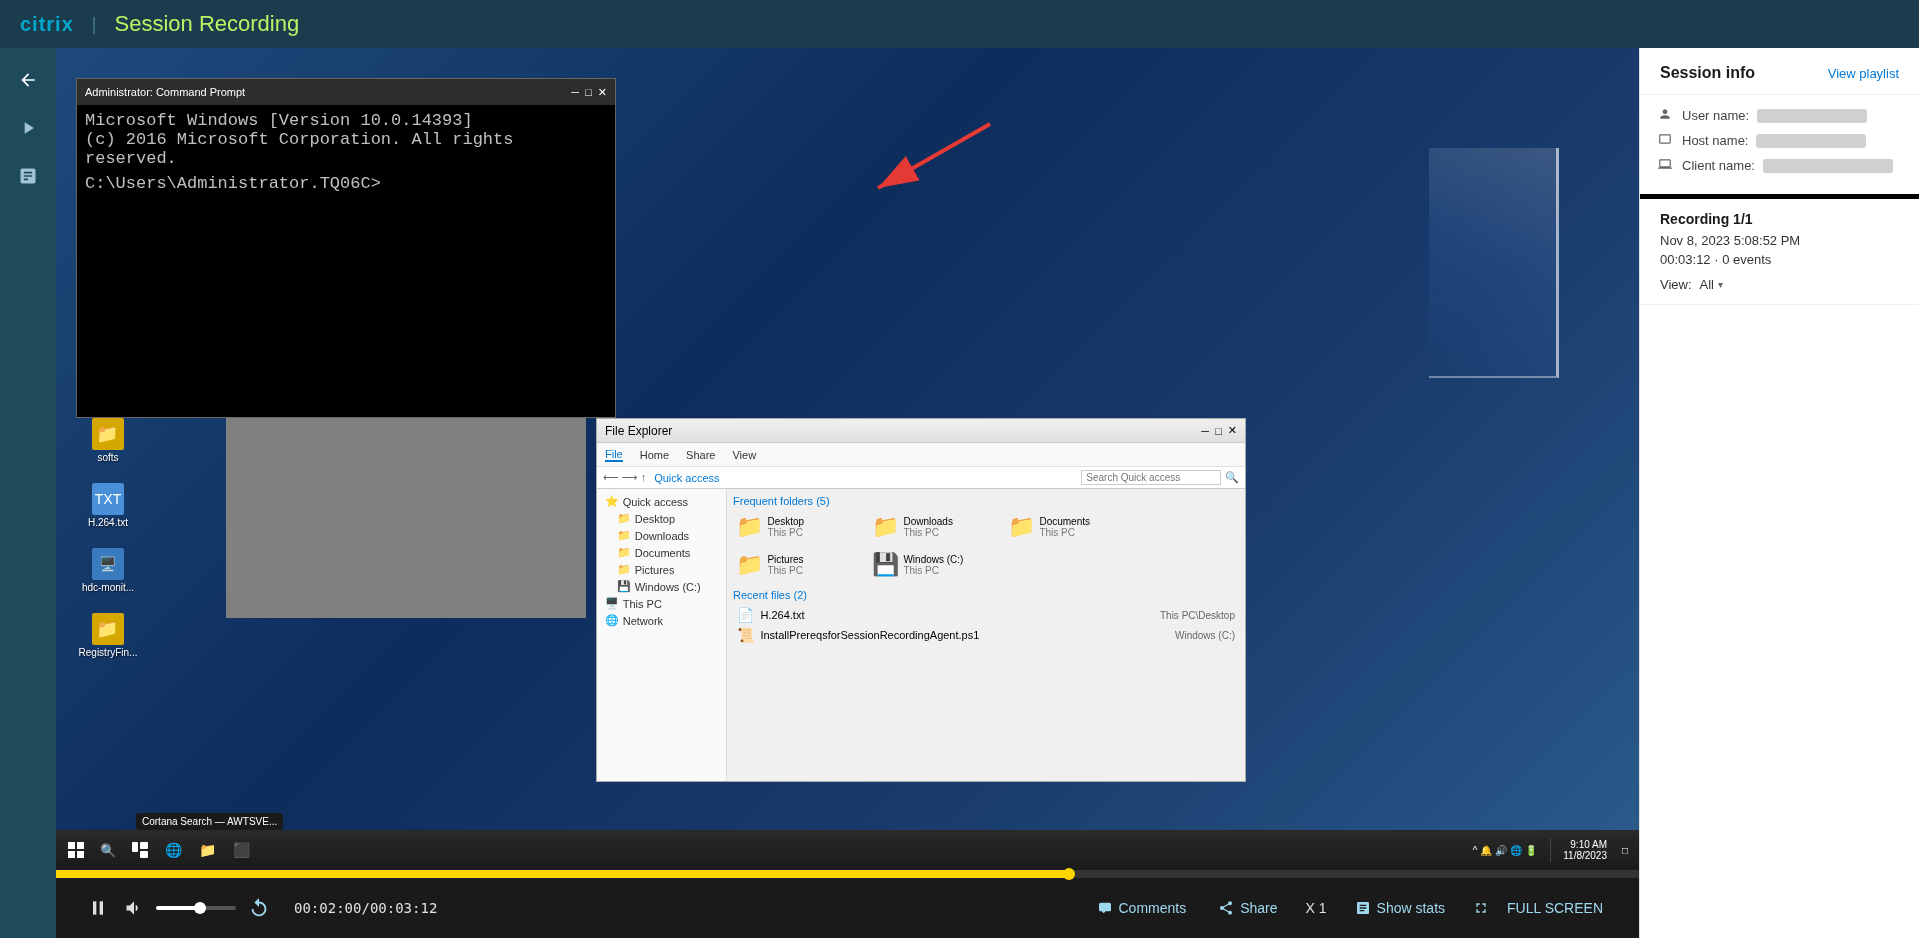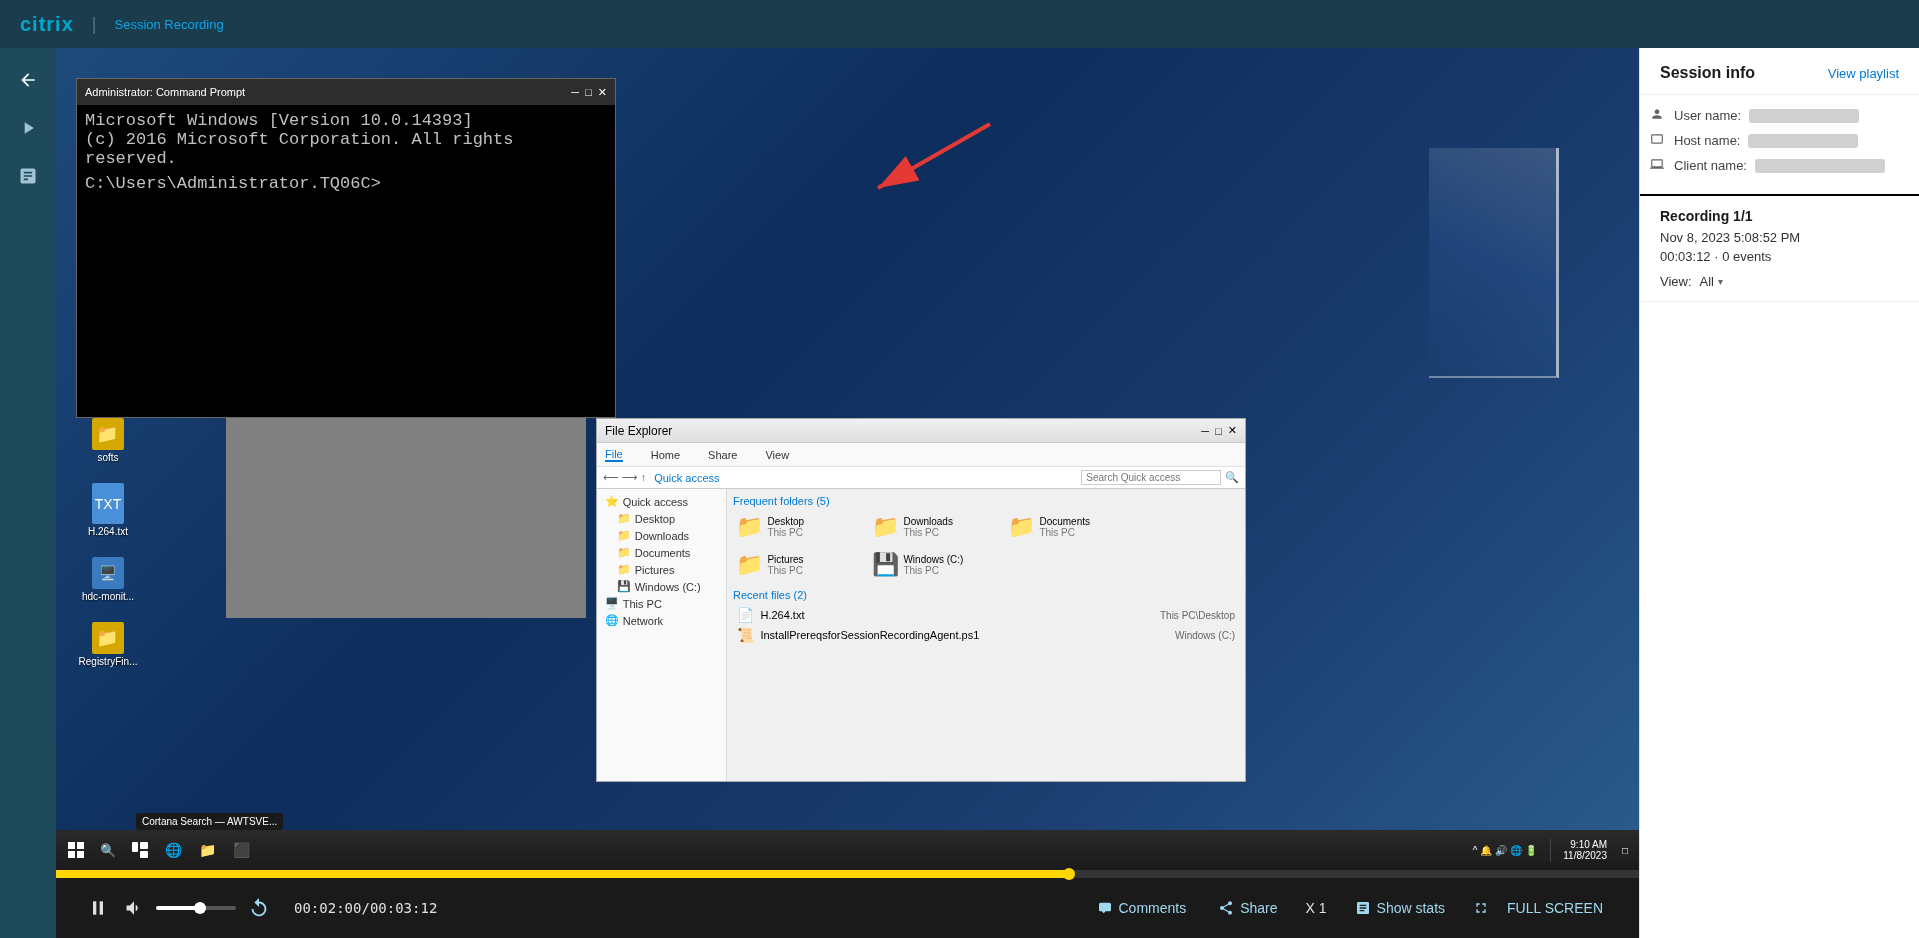--- a/index.html
+++ b/index.html
@@ -175,21 +175,21 @@
       font-size: 12px;
       color: #000;
       border-bottom: 1px solid #ccc;
     }
     .explorer-ribbon {
       background: #f9f9f9;
       height: 24px;
       display: flex;
       align-items: center;
       padding: 0 8px;
-      gap: 28px;
+      gap: 17px;
       font-size: 11px;
       border-bottom: 1px solid #e0e0e0;
     }
     .explorer-ribbon span { cursor: pointer; color: #333; }
     .explorer-body {
       display: flex;
       height: calc(100% - 48px - 22px);
     }
     .explorer-address {
       height: 22px;
@@ -481,22 +481,22 @@
       color: #1a1a1a;
     }
     .view-playlist-link {
       color: #0078d4;
       font-size: 13px;
       cursor: pointer;
       text-decoration: none;
     }
 
     .session-details {
-      padding: 12px 8px;
-      border-bottom: 2px solid #000000;
+      padding: 12px 16px;
+      border-bottom: 5px solid #000000;
     }
     .info-row {
       display: flex;
       align-items: center;
       gap: 8px;
       margin-bottom: 8px;
       font-size: 13px;
     }
     .info-icon {
       color: #666;
@@ -611,21 +611,21 @@
       font-size: 10px;
     }
   </style>
 </head>
 <body>
 
 <div class="topbar">
   <div class="topbar-logo">
     <span class="citrix-logo">citrix</span>
     <span class="topbar-divider">|</span>
-    <span style="color:#0ea5e9;font-size:13px;font-weight:300;">Session Recording</span>
+    <span style="color:#bef264;font-size:22px;font-weight:300;">Session Recording</span>
   </div>
 </div>
 
 <div class="main-layout">
 
   <div class="left-sidebar">
     <div class="sidebar-icon active">
       <svg width="20" height="20" viewBox="0 0 24 24" fill="currentColor">
           <path d="M20 11H7.83l5.59-5.59L12 4l-8 8 8 8 1.41-1.41L7.83 13H20v-2z"></path>
         </svg>
@@ -797,21 +797,21 @@
             </div>
           </div>
         </div>
 
         <div class="desktop-icons">
           <div class="desktop-icon">
             <div style="width:32px;height:32px;background:#d4a800;border-radius:2px;display:flex;align-items:center;justify-content:center;font-size:18px;">📁</div>
             <span class="desktop-icon-label">softs</span>
           </div>
           <div class="desktop-icon">
-            <div style="width:32px;height:41px;background:#4a90d9;border-radius:2px;display:flex;align-items:center;justify-content:center;font-size:14px;color:white;">TXT</div>
+            <div style="width:32px;height:32px;background:#4a90d9;border-radius:2px;display:flex;align-items:center;justify-content:center;font-size:14px;color:white;">TXT</div>
             <span class="desktop-icon-label">H.264.txt</span>
           </div>
           <div class="desktop-icon">
             <div style="width:32px;height:32px;background:#3a7abf;border-radius:2px;display:flex;align-items:center;justify-content:center;font-size:14px;">🖥️</div>
             <span class="desktop-icon-label">hdc-monit...</span>
           </div>
           <div class="desktop-icon">
             <div style="width:32px;height:32px;background:#d4a800;border-radius:2px;display:flex;align-items:center;justify-content:center;font-size:18px;">📁</div>
             <span class="desktop-icon-label">RegistryFin...</span>
           </div>

